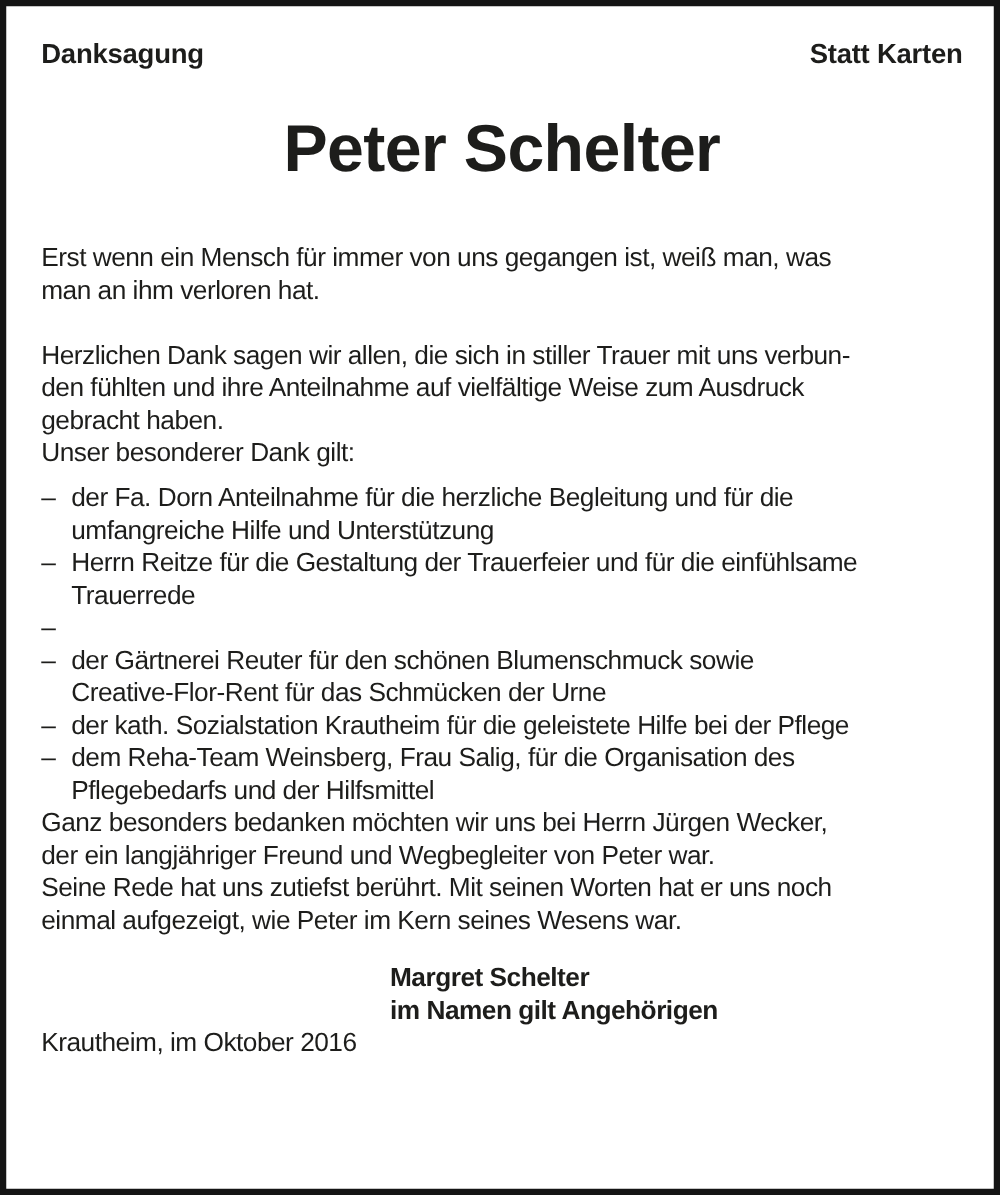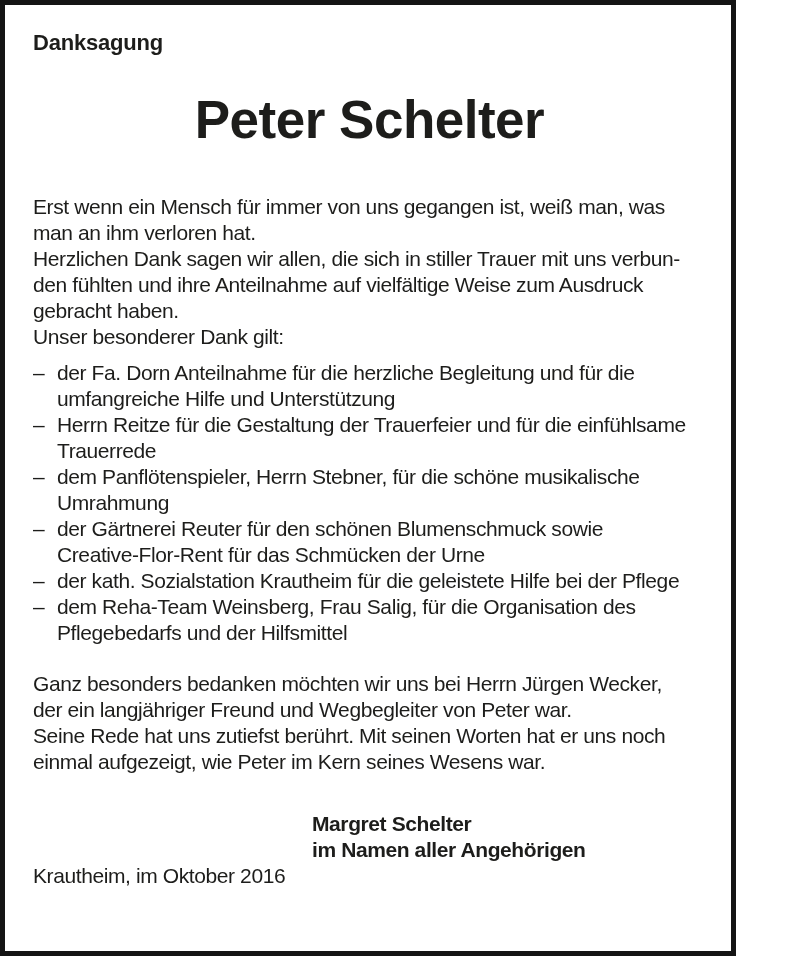--- a/index.html
+++ b/index.html
@@ -1,18 +1,18 @@
 <!DOCTYPE html>
 <html><head>
 <meta charset="utf-8">
 <style>
   html, body { margin: 0; padding: 0; background: #ffffff; }
   .sheet {
     position: relative;
-    width: 736px;
+    width: 800px;
     height: 956px;
     box-sizing: border-box;
     background: #ffffff;
     border: 5px solid #141414;
     padding: 25px 25px 0 28px;
     font-family: "Liberation Sans", sans-serif;
     color: #1d1d1b;
     overflow: hidden;
   }
   .kicker-row {
@@ -33,40 +33,41 @@
     letter-spacing: -0.5px;
     white-space: pre;
   }
   .body-text {
     font-size: 21px;
     line-height: 26px;
     letter-spacing: -0.4px;
     white-space: pre;
   }
   .para-intro    { margin-top: 46px; }
-  .para-thanks   { }
+  .para-thanks   { margin-top: 26px; }
   .list-intro    { }
   .thanks-list   { margin-top: 10px; }
   .list-row      { display: flex; }
   .list-marker   { flex: none; width: 24px; }
-  .para-closing  { margin-top: 25px; }
+  .para-closing  { }
   .signature {
-    margin-top: 36px;
+    margin-top: 20px;
     margin-left: 279px;
     font-weight: bold;
   }
   .place-date { }
 </style>
 </head>
 <body>
 
 <div class="sheet">
 
   <div class="kicker-row">
     <span>Danksagung</span>
+    <span>Statt Karten</span>
   </div>
 
   <div class="title">Peter Schelter</div>
 
   <div class="body-text para-intro">Erst wenn ein Mensch für immer von uns gegangen ist, weiß man, was
 man an ihm verloren hat.</div>
 
   <div class="body-text para-thanks">Herzlichen Dank sagen wir allen, die sich in stiller Trauer mit uns verbun-
 den fühlten und ihre Anteilnahme auf vielfältige Weise zum Ausdruck
 gebracht haben.</div>
@@ -79,22 +80,20 @@
       <span>der Fa. Dorn Anteilnahme für die herzliche Begleitung und für die
 umfangreiche Hilfe und Unterstützung</span>
     </div>
     <div class="body-text list-row">
       <span class="list-marker">–</span>
       <span>Herrn Reitze für die Gestaltung der Trauerfeier und für die einfühlsame
 Trauerrede</span>
     </div>
     <div class="body-text list-row">
       <span class="list-marker">–</span>
-      <span>dem Panflötenspieler, Herrn Stebner, für die schöne musikalische
-Umrahmung</span>
     </div>
     <div class="body-text list-row">
       <span class="list-marker">–</span>
       <span>der Gärtnerei Reuter für den schönen Blumenschmuck sowie
 Creative-Flor-Rent für das Schmücken der Urne</span>
     </div>
     <div class="body-text list-row">
       <span class="list-marker">–</span>
       <span>der kath. Sozialstation Krautheim für die geleistete Hilfe bei der Pflege</span>
     </div>
@@ -105,18 +104,18 @@
     </div>
   </div>
 
   <div class="body-text para-closing">Ganz besonders bedanken möchten wir uns bei Herrn Jürgen Wecker,
 der ein langjähriger Freund und Wegbegleiter von Peter war.
 Seine Rede hat uns zutiefst berührt. Mit seinen Worten hat er uns noch
 einmal aufgezeigt, wie Peter im Kern seines Wesens war.</div>
 
   <div class="signature">
     <div class="body-text" style="font-weight:bold">Margret Schelter</div>
-    <div class="body-text" style="font-weight:bold">im Namen aller Angehörigen</div>
+    <div class="body-text" style="font-weight:bold">im Namen gilt Angehörigen</div>
   </div>
 
   <div class="body-text place-date">Krautheim, im Oktober 2016</div>
 
 </div>
 
 </body></html>

